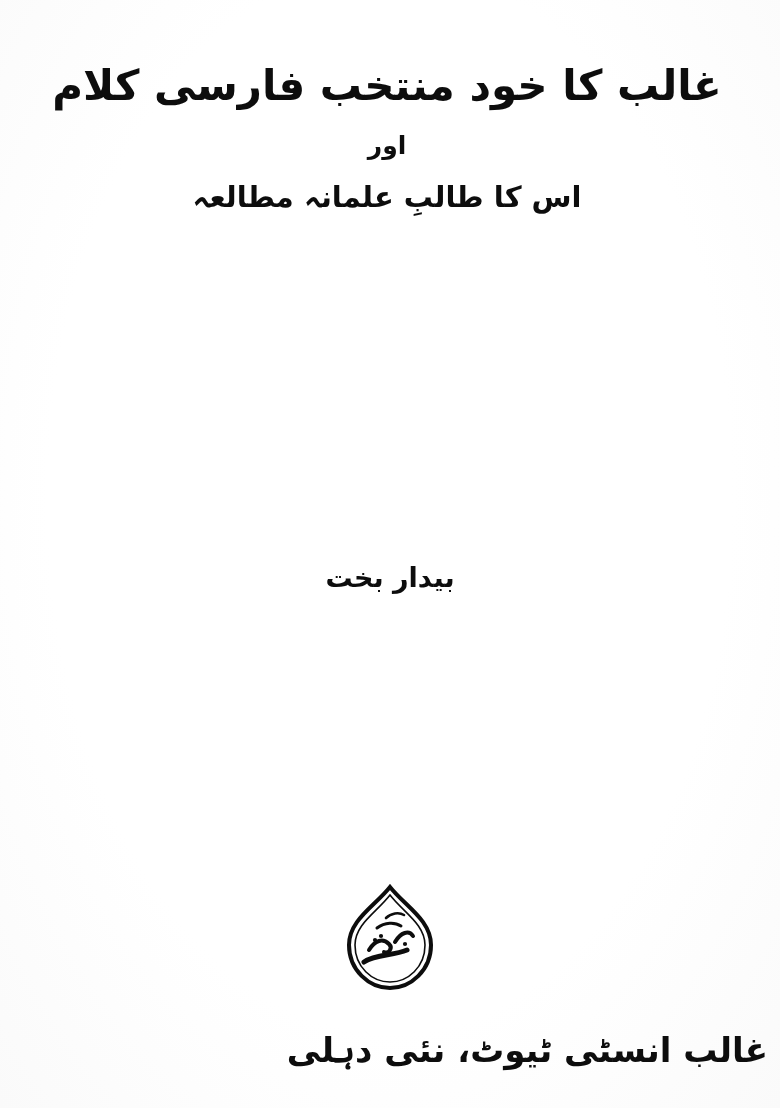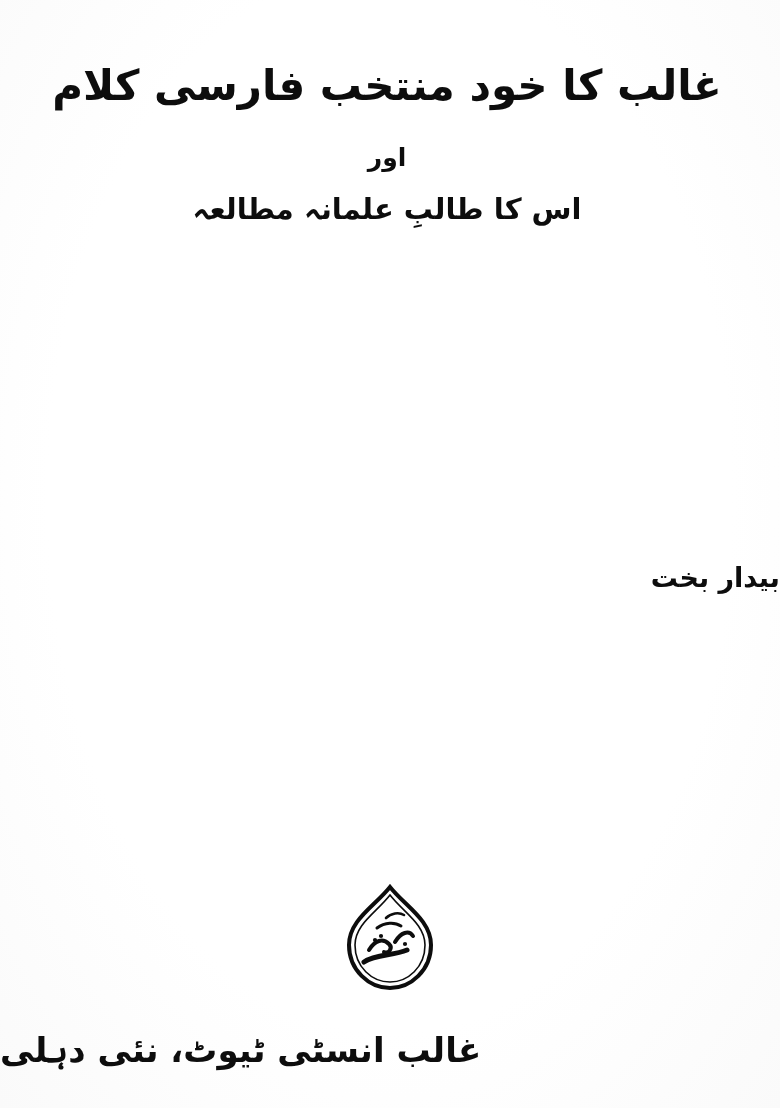--- a/index.html
+++ b/index.html
@@ -42,41 +42,41 @@
   .title-main {
     font-size: 42px;
     line-height: 1.35;
     font-weight: 700;
     letter-spacing: 0.5px;
     color: #0d0d0d;
     direction: rtl;
   }
 
   .title-conj {
-    margin-top: 28px;
+    margin-top: 16px;
     font-size: 25px;
     font-weight: 700;
     color: #0d0d0d;
     direction: rtl;
   }
 
   .title-sub {
     margin-top: 20px;
     font-size: 29px;
     font-weight: 700;
     color: #0d0d0d;
     direction: rtl;
   }
 
   .author-block {
     position: absolute;
     top: 562px;
     left: 0;
     right: 0;
-    text-align: right;
+    text-align: center;
   }
 
   .author-name {
     font-size: 27px;
     font-weight: 700;
     color: #0d0d0d;
     direction: rtl;
   }
 
   .logo-block {
@@ -94,21 +94,21 @@
     position: relative;
   }
 
   .logo-mark svg { display: block; }
 
   .publisher-block {
     position: absolute;
     bottom: 38px;
     left: 0;
     right: 12px;
-    text-align: left;
+    text-align: right;
   }
 
   .publisher-name {
     font-size: 34px;
     font-weight: 700;
     color: #0d0d0d;
     direction: rtl;
     letter-spacing: 0.5px;
   }
 </style>

